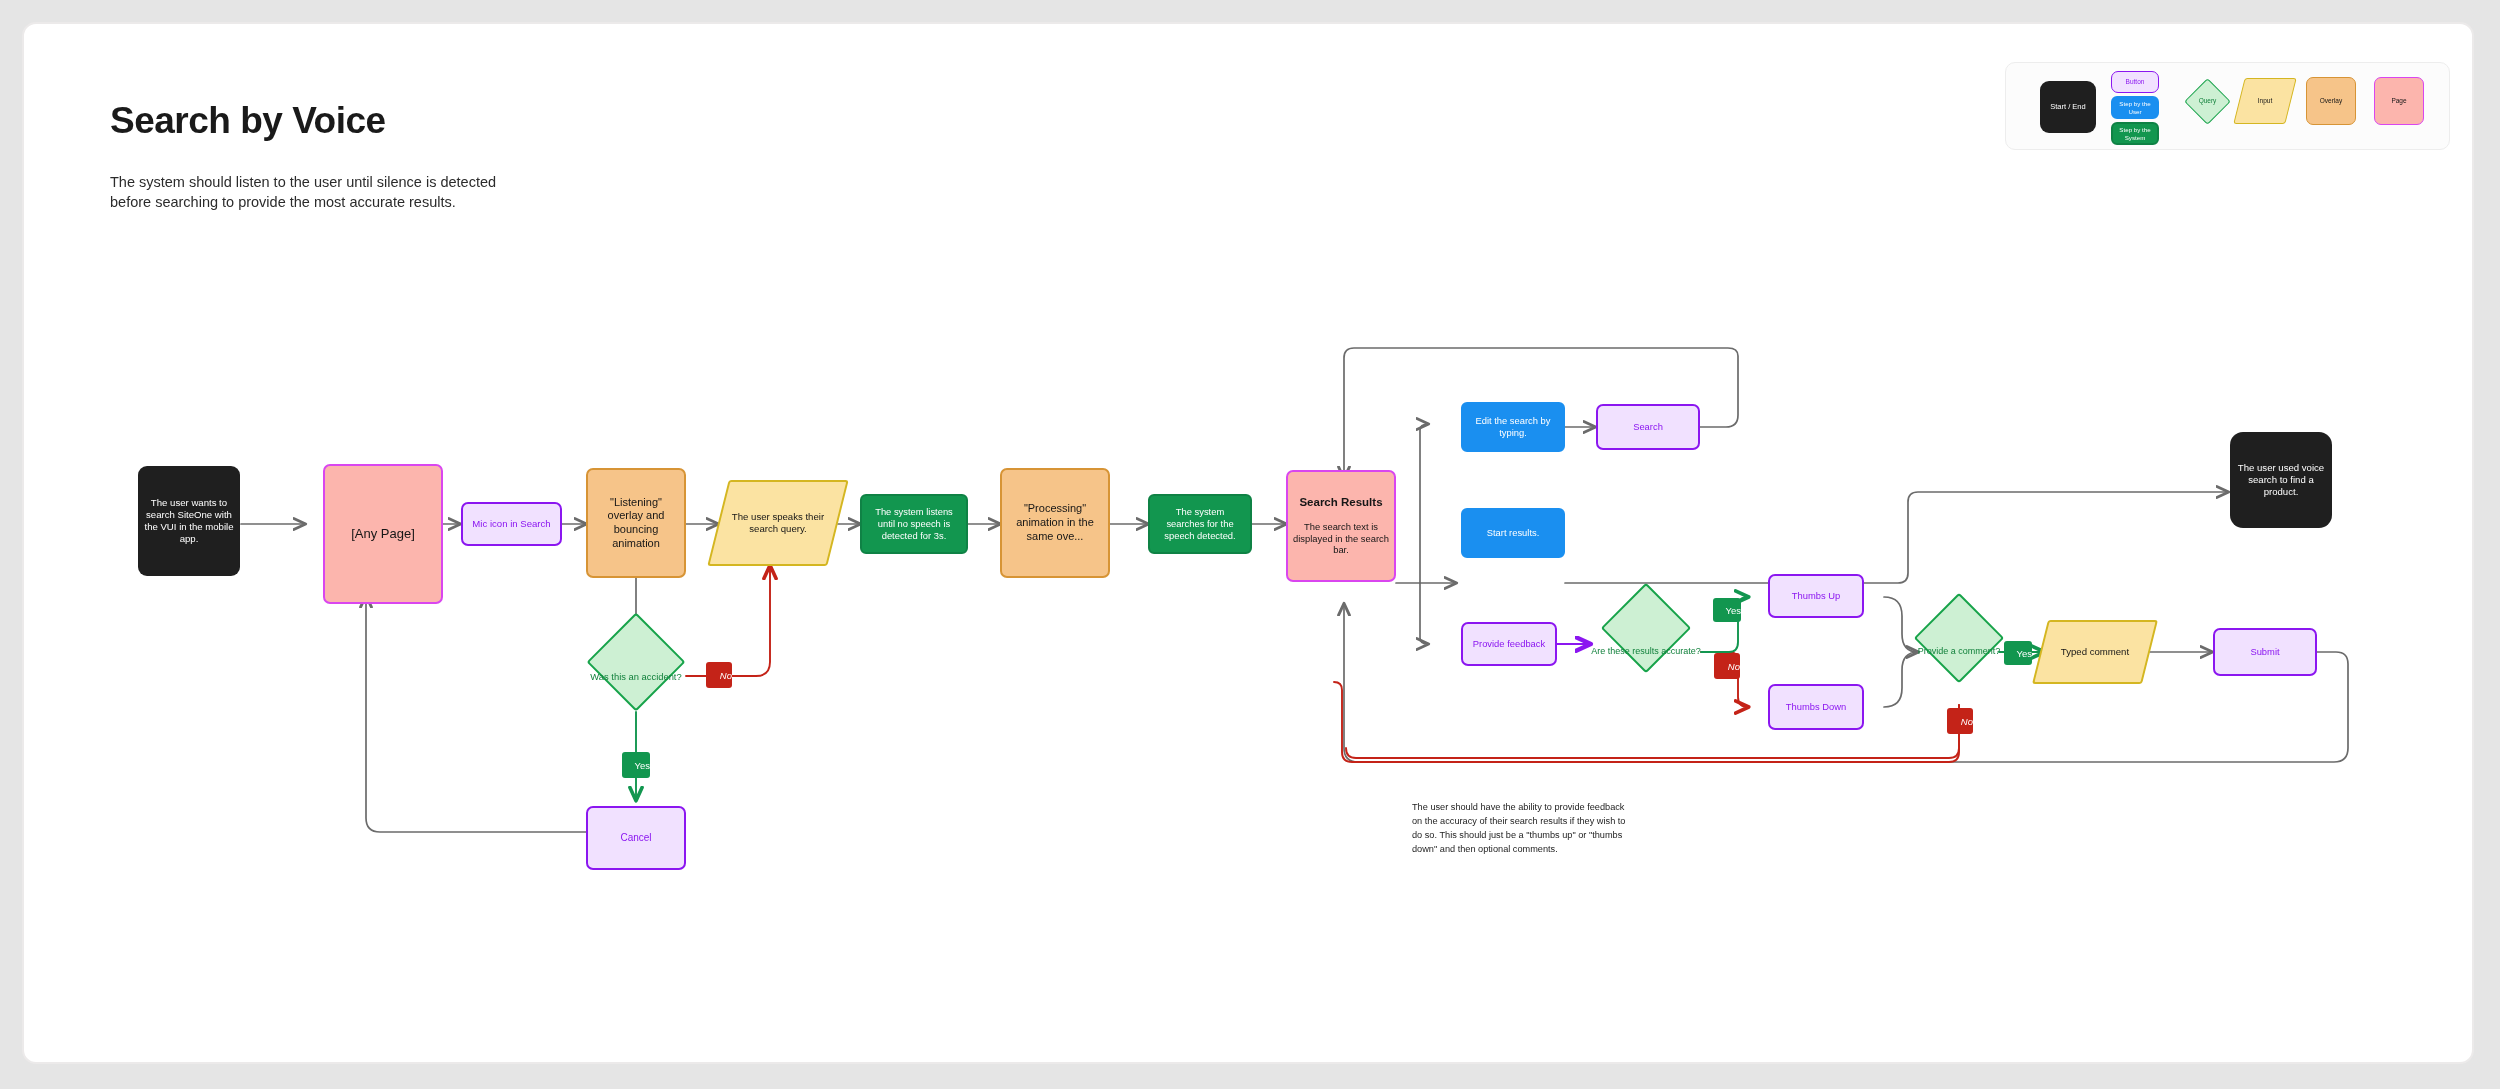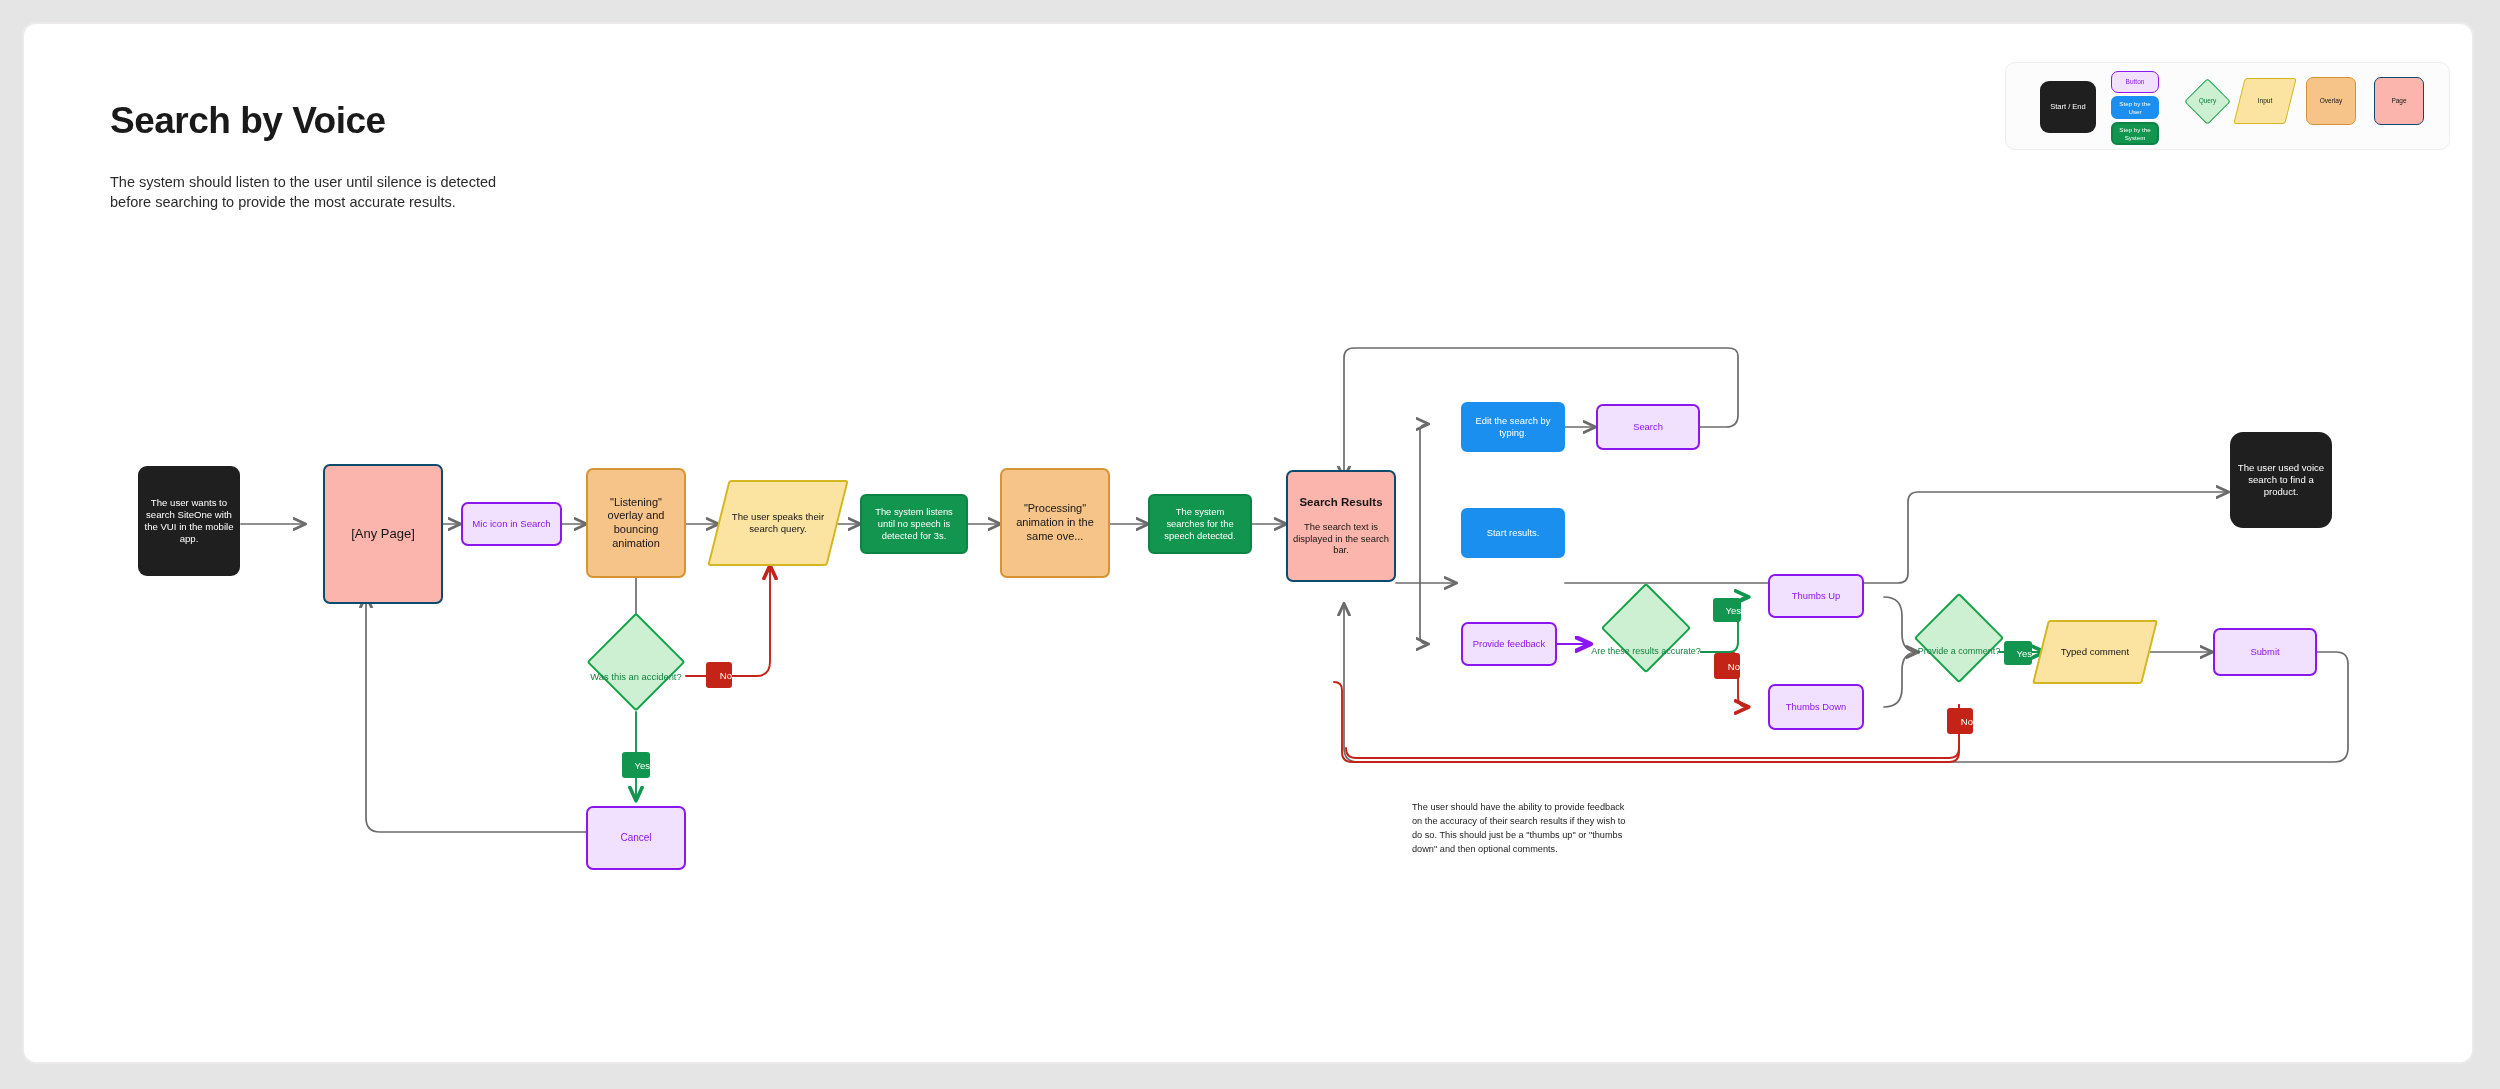--- a/index.html
+++ b/index.html
@@ -42,21 +42,21 @@
       text-align:center;box-sizing:border-box;}
   .lg span{display:block;line-height:1.15;}
   
   .node{
     position:absolute;box-sizing:border-box;
     display:flex;align-items:center;justify-content:center;
     text-align:center;
   }
   .node .inner{width:100%;padding:0 6px;line-height:1.25;}
   .n-start{background:#1f1f1f;color:#ffffff;border-radius:9px;}
-  .n-page{background:#fcb5ad;border:2px solid #0c4a6e;border-radius:7px;color:#161616;}
+  .n-page{background:#fcb5ad;border:2px solid #d946ef;border-radius:7px;color:#161616;}
   .n-button{background:#f1e1ff;border:2.5px solid #8b16f0;border-radius:7px;color:#8b16f0;}
   .n-user{background:#1a8ff0;border:2px solid #1a8ff0;border-radius:6px;color:#ffffff;}
   .n-system{background:#12964f;border:2px solid #0f8245;border-radius:6px;color:#ffffff;}
   .n-overlay{background:#f6c489;border:2px solid #d79435;border-radius:7px;color:#161616;}
   .diamond{position:absolute;}
   .diamond .dshape{
     position:absolute;left:0;top:0;width:100%;height:100%;
     background:#cdf0d3;border:2.5px solid #17a34a;
     transform:rotate(45deg);
     box-sizing:border-box;border-radius:3px;
@@ -76,21 +76,21 @@
     position:absolute;left:0;top:0;width:100%;height:100%;
     display:flex;align-items:center;justify-content:center;text-align:center;
     color:#161616;line-height:1.3;
   }
   
   .elabel{
     position:absolute;display:flex;align-items:center;justify-content:flex-end;
     color:#ffffff;border-radius:3px;font-size:9.5px;
   }
   .lab-yes{background:#12964f;}
-  .lab-no{background:#c42318;}
+  .lab-no{background:#c42318;font-style:italic;}
   
   #note{
     position:absolute;left:1412px;top:800px;width:215px;
     font-size:9.2px;line-height:14px;color:#232323;
   }
   svg#wires{position:absolute;left:0;top:0;width:2500px;height:1089px;pointer-events:none;}
 </style>
 </head>
 <body>
 

